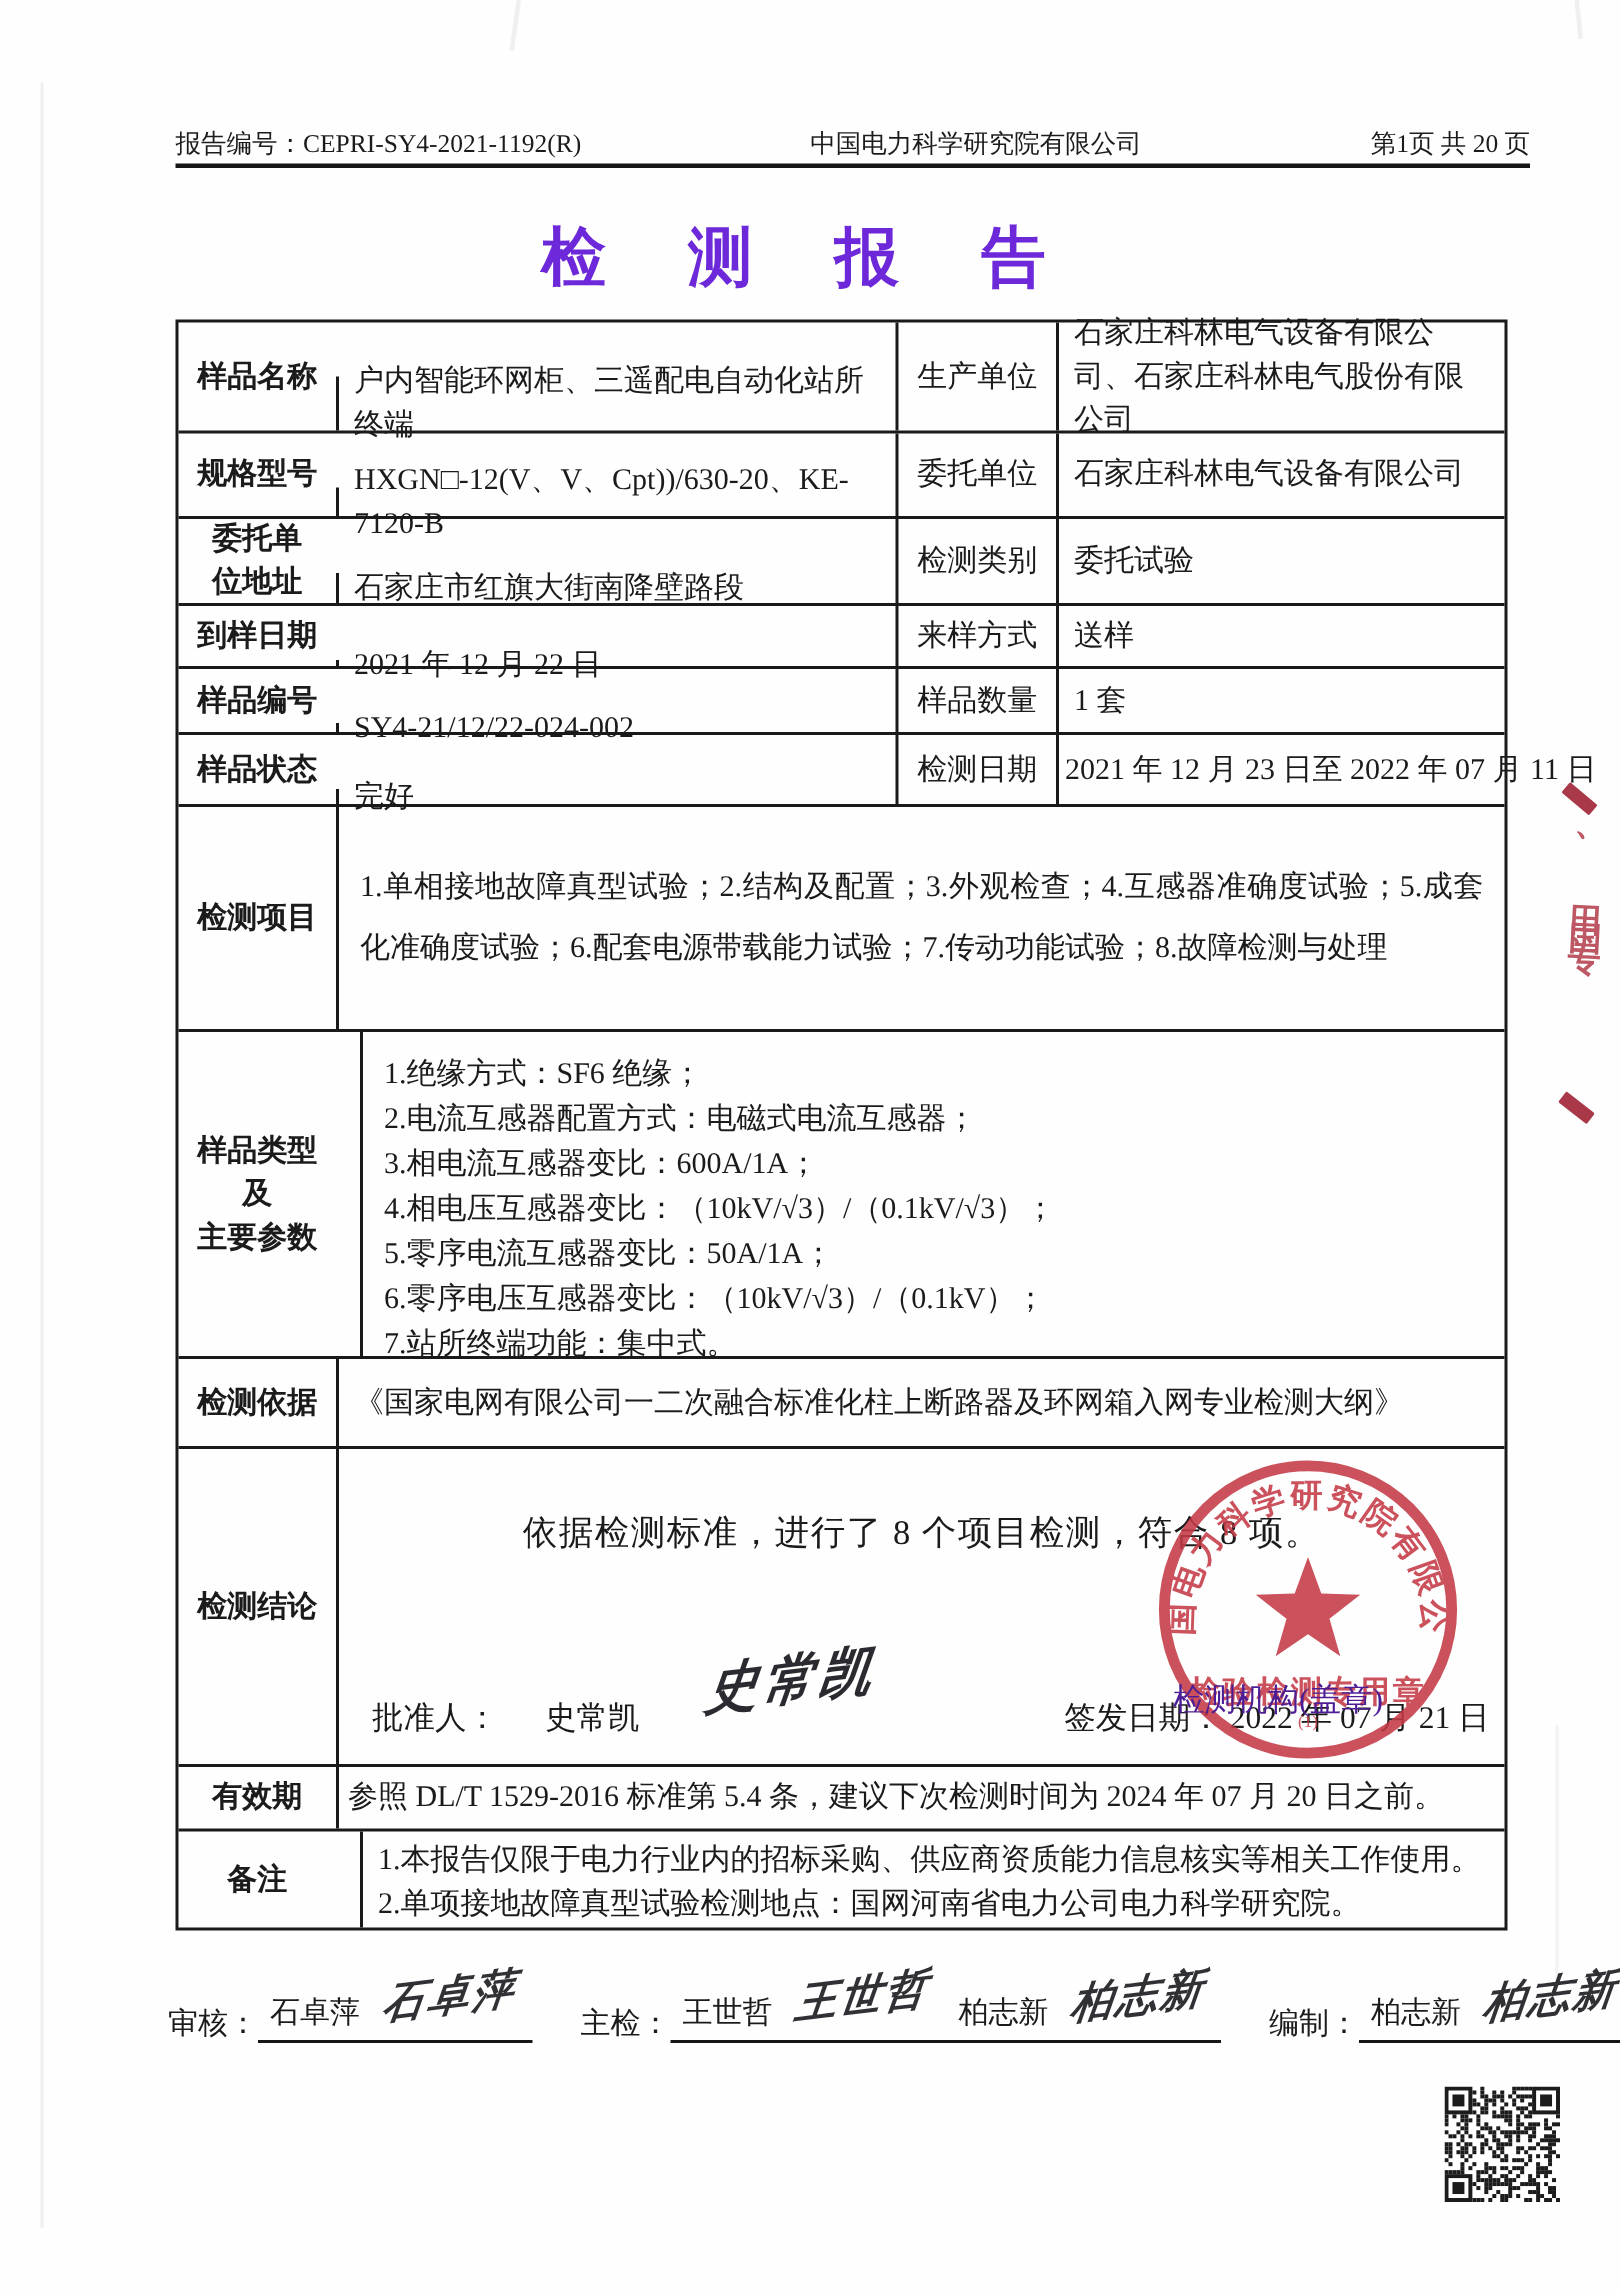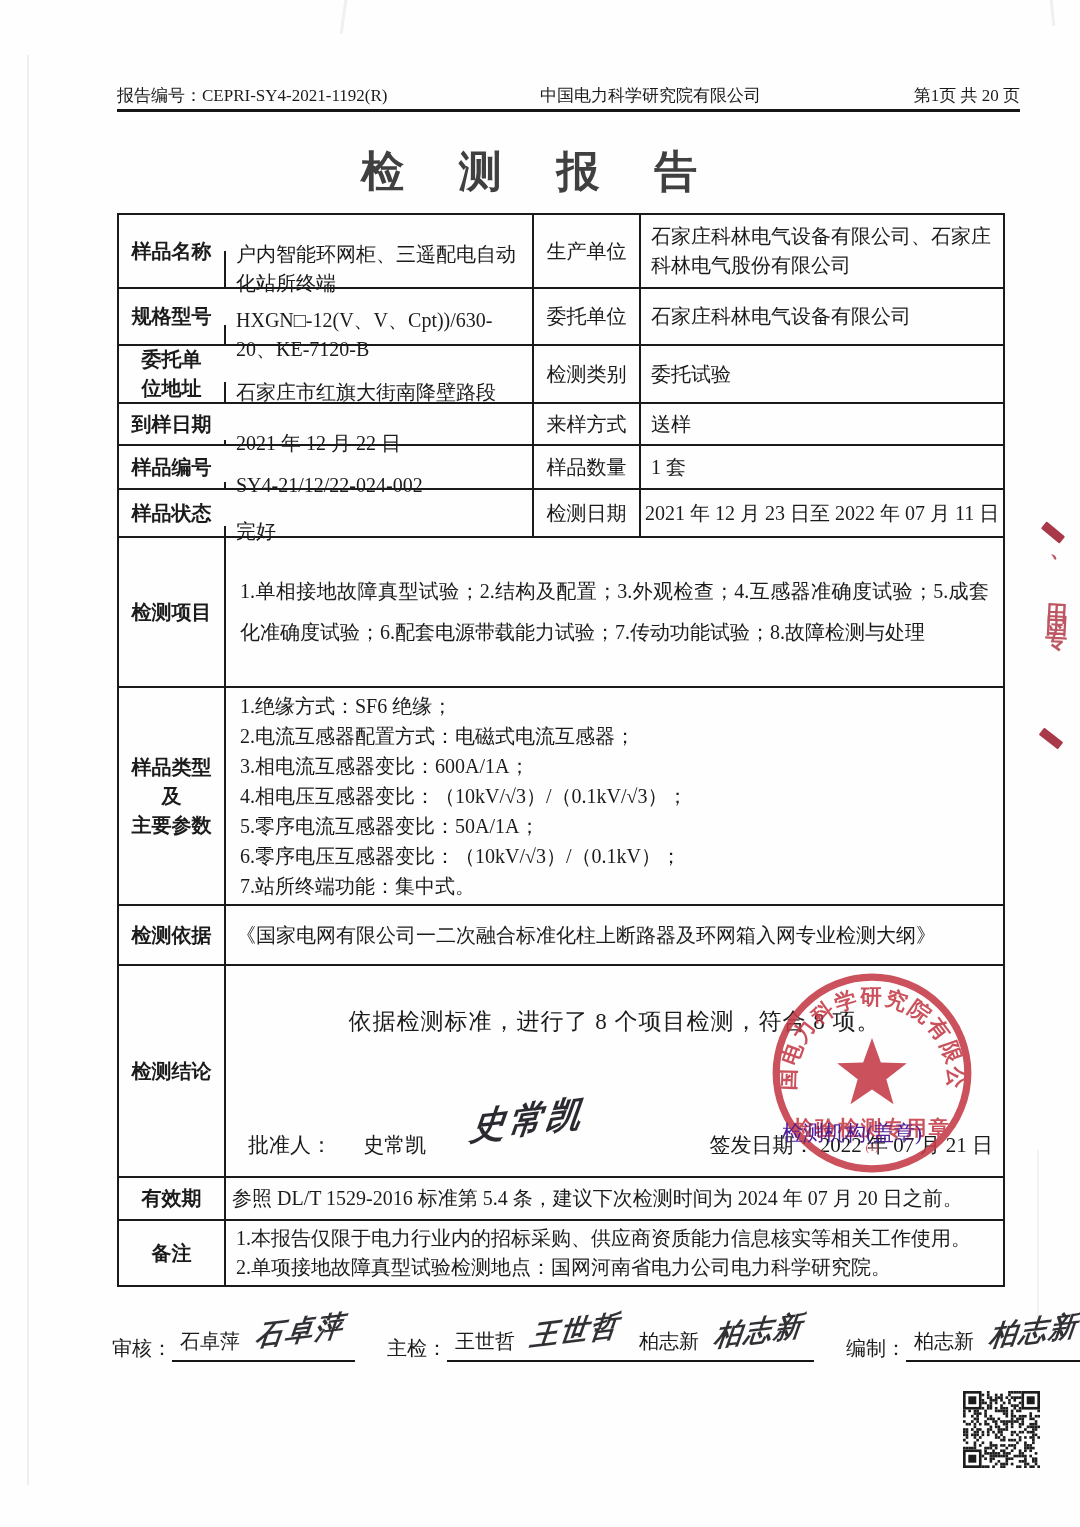--- a/index.html
+++ b/index.html
@@ -16,35 +16,35 @@
   .streak.r1{left:1037px;top:1150px;width:2px;height:170px;opacity:.4;}
 
   
   .hdr{position:absolute;left:117px;top:84px;width:903px;display:flex;align-items:baseline;font-size:17px;}
   .hdr .c{flex:1;text-align:center;}
   .hdr .r{text-align:center;white-space:nowrap;}
   .hdr .l{white-space:nowrap;}
   .hdr-rule{position:absolute;left:117px;top:109px;width:903px;height:3px;background:#161616;}
 
   .title{position:absolute;left:0;top:143px;width:1080px;text-align:center;
-    font-size:43px;font-weight:700;letter-spacing:22px;color:#404040;}
+    font-size:43px;font-weight:700;letter-spacing:22px;color:#6d28d9;}
 
   
   .tbl{position:absolute;left:117px;top:213px;width:888px;border:2px solid #1a1a1a;box-sizing:border-box;background:transparent;}
   .row{display:flex;box-sizing:border-box;border-top:2px solid #1a1a1a;}
   .row:first-child{border-top:none;}
   .cell{box-sizing:border-box;border-left:2px solid #1a1a1a;display:flex;align-items:center;
     font-size:20px;line-height:1.45;padding:3px 10px;}
   .cell:first-child{border-left:none;}
   .lab{width:105px;justify-content:center;text-align:center;flex-direction:column;padding:3px 4px;flex-shrink:0;font-weight:bold;}
-  .v1{width:308px;flex-shrink:0;margin-top:36px;}
+  .v1{width:373px;flex-shrink:0;margin-top:36px;}
   .l2{width:107px;justify-content:center;text-align:center;flex-shrink:0;padding:3px 4px;}
   .v2{flex:1;}
   .wide{flex:1;}
-  .top-align{align-items:flex-end;}
+  .top-align{align-items:flex-start;margin-left:16px;}
 
   .items-text{line-height:2.05;text-align:justify;padding:2px 4px;}
   .param-lines{padding:10px 4px 0 4px;}
   .param-lines div{line-height:30px;white-space:nowrap;}
 
   
   .concl{position:relative;display:block;padding:1px;}
   .concl-text{margin-top:38px;text-align:center;font-size:23px;letter-spacing:1px;}
   .approve-line{position:absolute;left:22px;bottom:16px;font-size:21px;}
   .approve-line .nm{margin-left:26px;}

